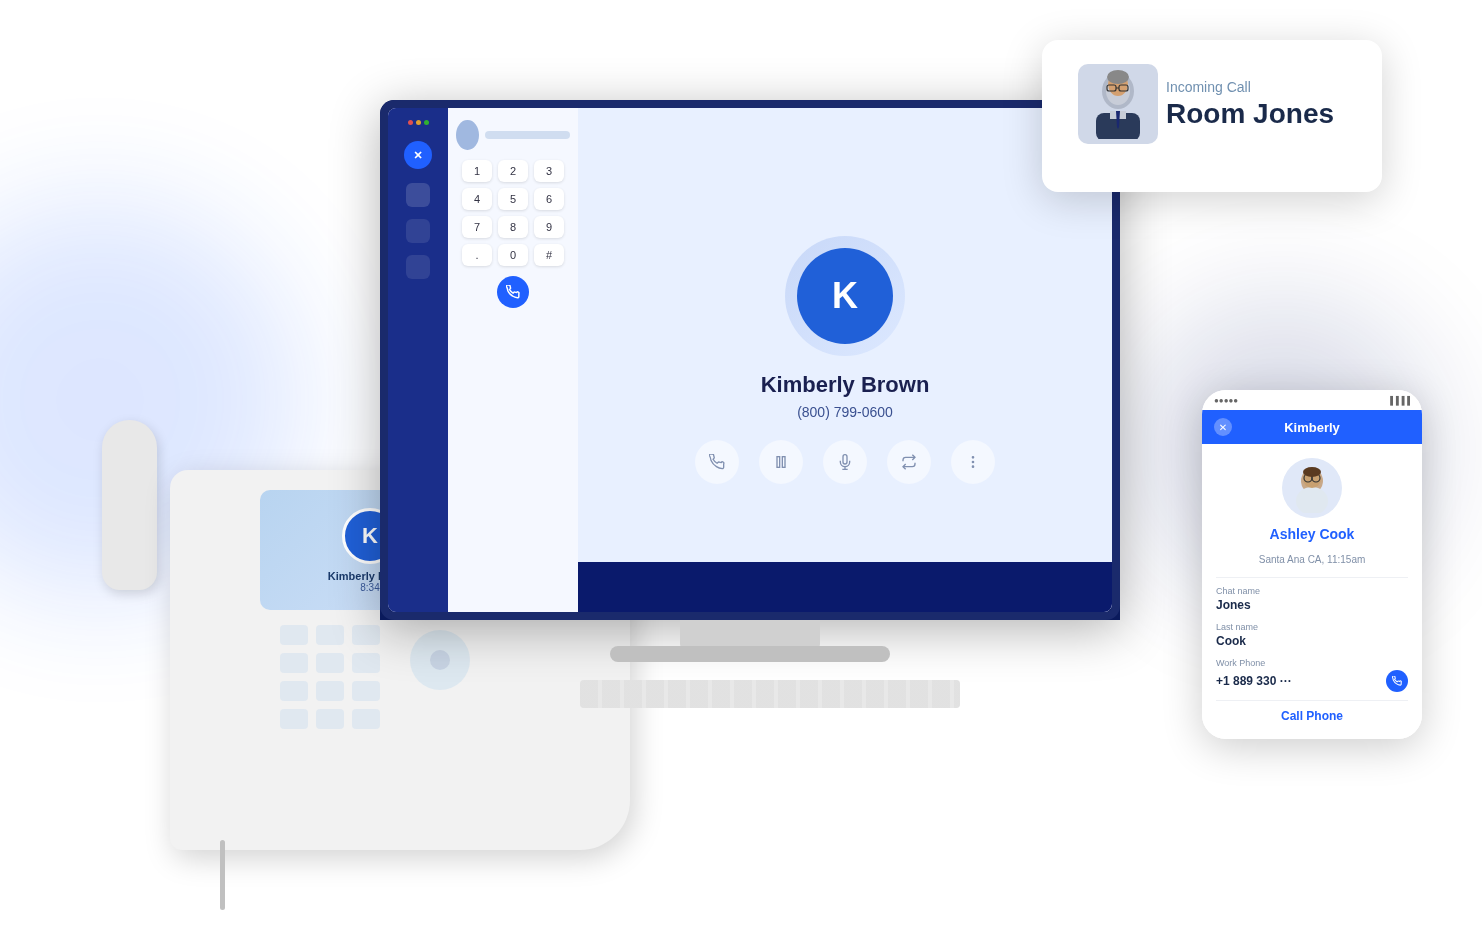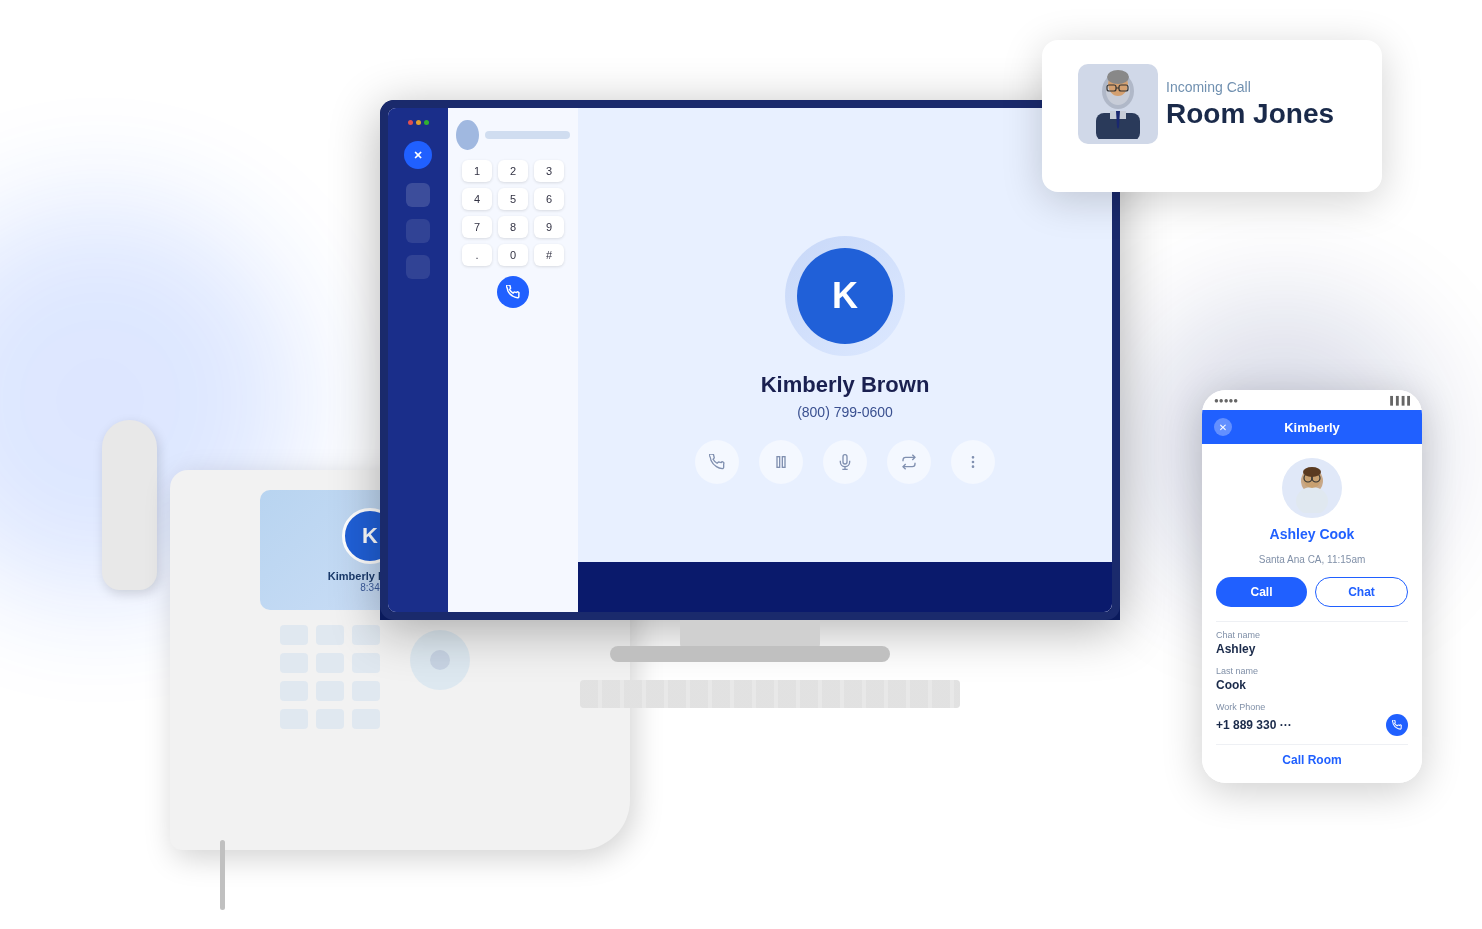--- a/index.html
+++ b/index.html
@@ -711,39 +711,35 @@
           <circle cx="27" cy="15" r="4" fill="none" stroke="#333" stroke-width="1.2"></circle>
           <line x1="23" y1="15" x2="23" y2="15" stroke="#333" stroke-width="1"></line>
 
           <ellipse cx="23" cy="9" rx="9" ry="5" fill="#5a3a20"></ellipse>
         </svg>
       </div>
 
       <div class="contact-display-name">Ashley Cook</div>
       <div class="contact-location">Santa Ana CA, 11:15am</div>
 
-      <div class="mobile-actions">
-        <button class="mobile-call-btn">Call</button>
-        <button class="mobile-chat-btn">Chat</button>
-      </div>
       <div class="divider"></div>
 
       <div class="field-label">Chat name</div>
-      <div class="field-value">Ashley</div>
+      <div class="field-value">Jones</div>
 
       <div class="field-label">Last name</div>
       <div class="field-value">Cook</div>
 
       <div class="field-label">Work Phone</div>
       <div class="work-phone-row">
         <div class="field-value" style="margin-bottom:0;">+1 889 330 ···</div>
         <div class="phone-icon-circle">
           <svg width="10" height="10" viewBox="0 0 24 24" fill="none" stroke="white" stroke-width="2.5">
               <path d="M22 16.92v3a2 2 0 01-2.18 2 19.79 19.79 0 01-8.63-3.07A19.5 19.5 0 013.07 9.81 19.79 19.79 0 000 1.18 2 2 0 012 0h3a2 2 0 012 1.72c.127.96.361 1.903.7 2.81a2 2 0 01-.45 2.11L6.09 7.91a16 16 0 006 6l1.27-1.27a2 2 0 012.11-.45c.907.339 1.85.573 2.81.7A2 2 0 0122 14.92z"></path>
             </svg>
         </div>
       </div>
       <div class="divider"></div>
-      <div class="call-room-link">Call Room</div>
+      <div class="call-room-link">Call Phone</div>
     </div>
   </div>
 
 </div>
 
 </body></html>

